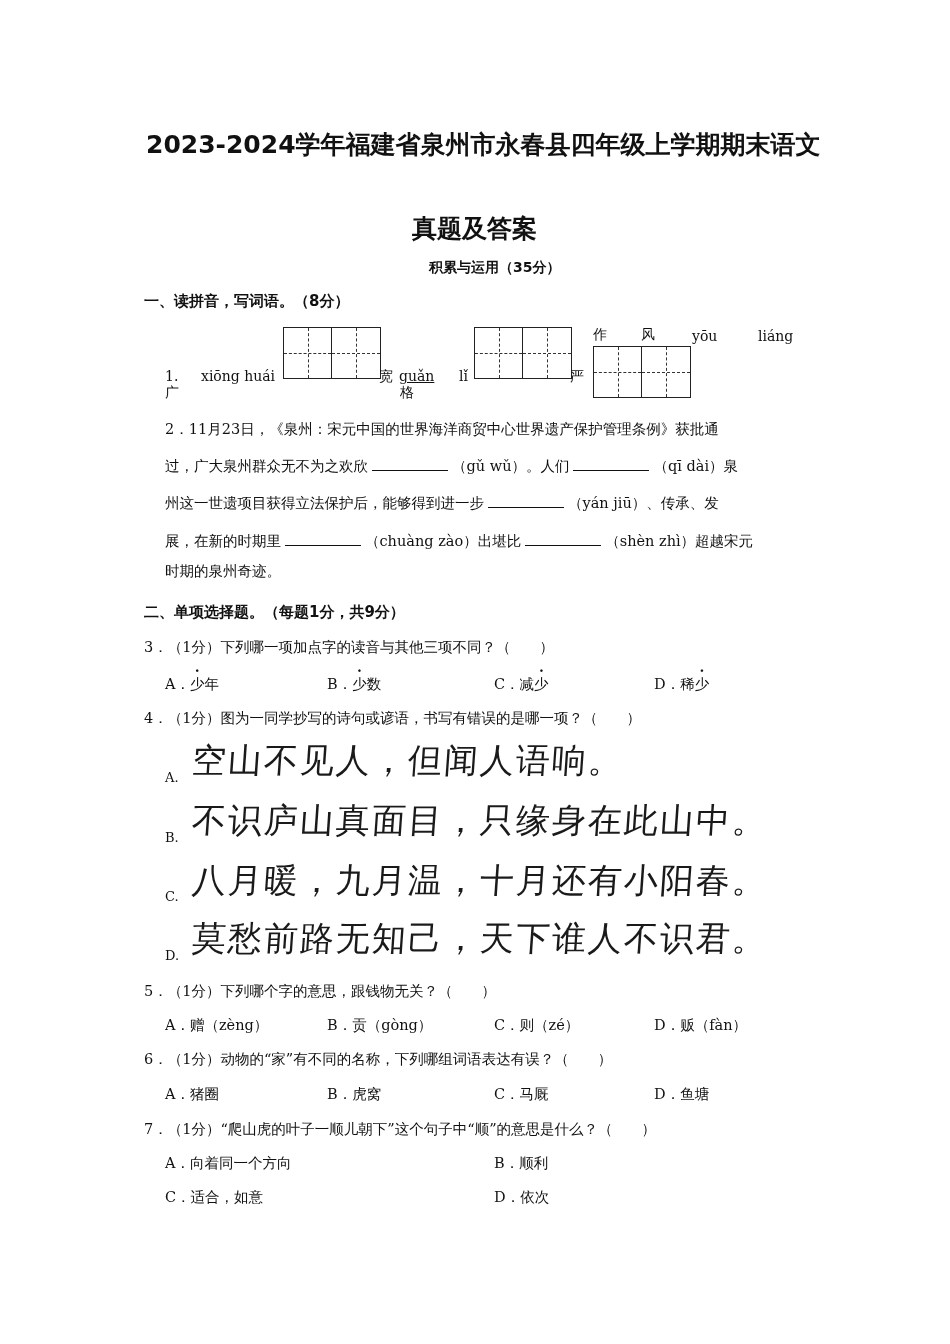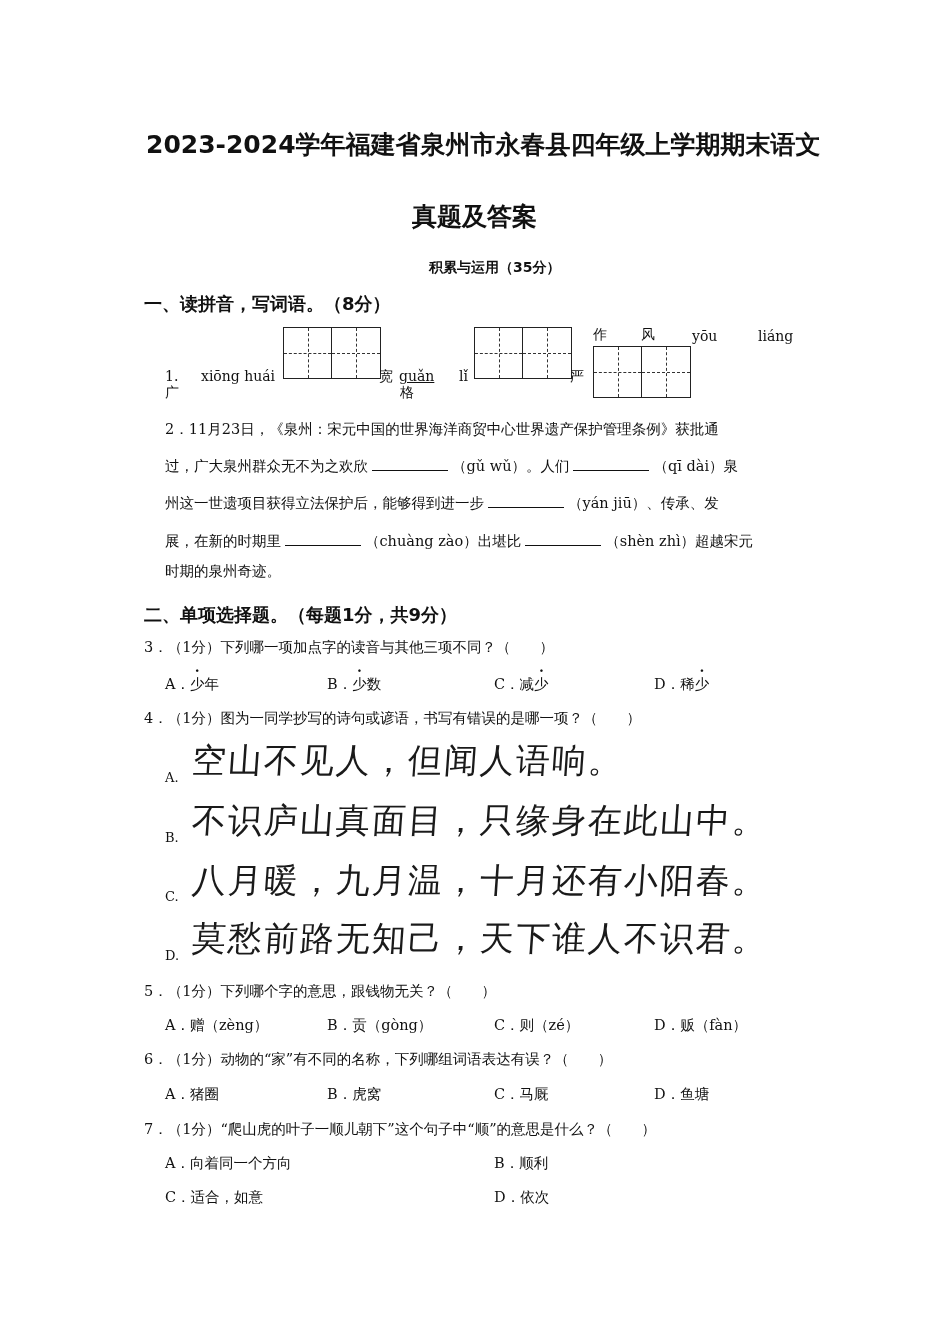--- a/index.html
+++ b/index.html
@@ -20,21 +20,21 @@
   }
   .subtitle {
     font-family: "DejaVu Sans", "Liberation Sans", sans-serif;
     font-weight: bold;
     font-size: 14px;
     margin-left: 32px;
   }
   .section {
     font-family: "DejaVu Sans", "Liberation Sans", sans-serif;
     font-weight: bold;
-    font-size: 18px;
+    font-size: 15px;
   }
   .body-text { font-size: 14.5px; }
   .small { font-size: 14px; }
   .grid-pair {
     position: absolute;
     height: 52px;
     display: flex;
     border: 1.5px solid #222;
   }
   .cell {
@@ -72,21 +72,21 @@
     font-weight: normal;
     color: #1a1a1a;
     transform: skewX(-4deg);
   }
   .opt-label { font-size: 13px; }
 </style>
 </head>
 <body>
 
 <div class="abs title" style="left:146px; top:128px;">2023-2024学年福建省泉州市永春县四年级上学期期末语文</div>
-<div class="abs title" style="left:412px; top:200px;text-align:right;">真题及答案</div>
+<div class="abs title" style="left:412px; top:212px;text-align:right;">真题及答案</div>
 <div class="abs subtitle" style="left:397px; top:259px;">积累与运用（35分）</div>
 
 <div class="abs section" style="left:144px; top:292px;">一、读拼音，写词语。（8分）</div>
 
 <div>
   <span class="abs small" style="left:165px; top:368px;">1.</span>
   <span class="abs small" style="left:201px; top:368px;">xiōng huái</span>
   <div class="grid-pair" style="left:283px; top:327px;">
     <div class="cell"></div>
     <div class="cell"></div>

